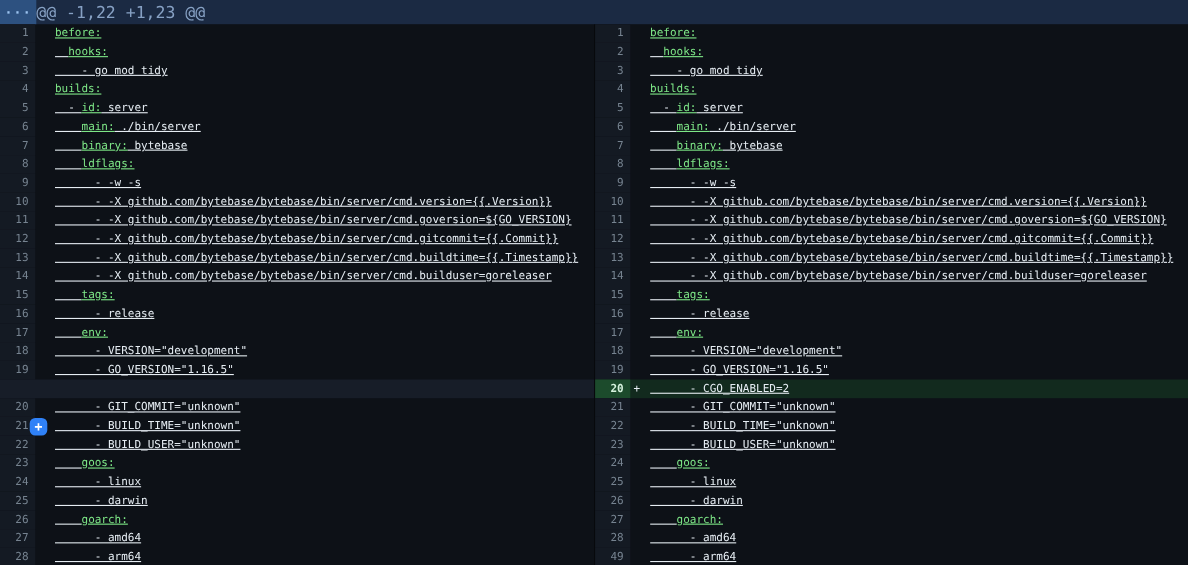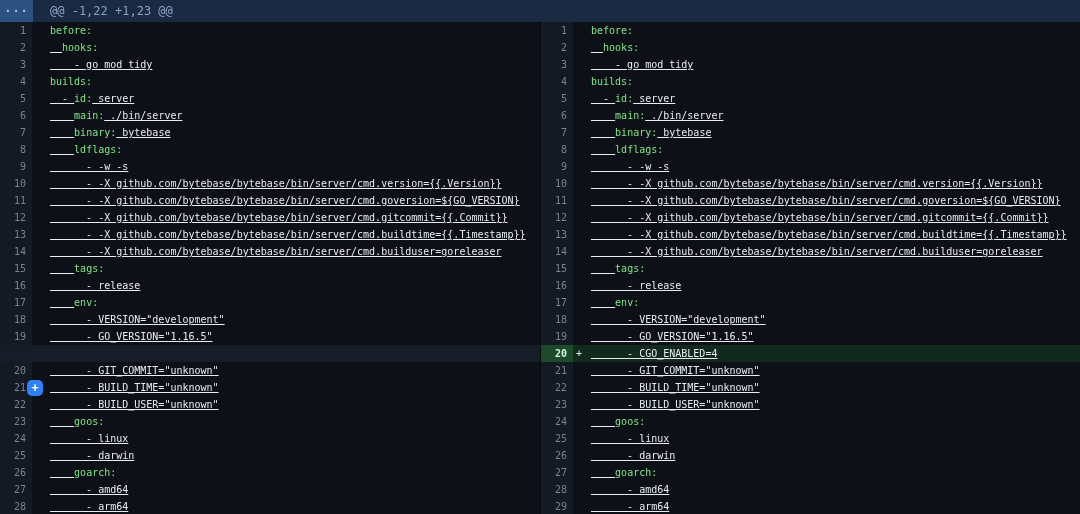--- a/index.html
+++ b/index.html
@@ -16,21 +16,21 @@
     height: 22px; background: #1b2a43;
     display: flex; align-items: center;
   }
   .expand-btn {
     width: 33px; height: 22px; flex: none;
     background: #2d5180; border: 0; padding: 0;
     color: #9cc3ef; font-family: inherit; font-size: 12px; font-weight: bold;
     letter-spacing: 1px; line-height: 18px; cursor: pointer;
   }
   .hunk-text {
-    margin-left: 17px; color: #87a1c4; font-size: 12px;
+    color: #87a1c4; font-size: 15px;
   }
 
   
   .panes { display: flex; }
   .pane { width: 540px; flex: none; overflow: hidden; }
   .pane.right { border-left: 1px solid rgba(0,0,0,0.45); }
 
   .row { height: 17px; display: flex; position: relative; }
   .gutter {
     width: 32px; flex: none; text-align: right; padding-right: 6px;
@@ -38,21 +38,21 @@
     background: #141a23; cursor: pointer;
   }
   .marker {
     width: 18px; flex: none; padding-left: 3px;
     font-size: 10px; line-height: 17px; color: #e6edf3;
   }
   .code {
     flex: 1; overflow: hidden; white-space: pre;
     font-size: 10px; line-height: 17px; color: #e6edf3;
   }
-  .tk { color: #7ee787; }           
+  .tk { color: #7ee787; text-decoration: underline; }           
   .tp { color: #e6edf3; text-decoration: underline; }           
 
   
   .row.added { background: #122a1e; }
   .row.added .gutter { background: #1c4b2c; color: #d6f3de; font-weight: bold; }
 
   
   .row.empty { background: #171d28; }
 
   
@@ -311,21 +311,21 @@
           <span class="code"><span class="tp">      - VERSION="development"</span></span>
         </div>
         <div class="row context">
           <span class="gutter">19</span>
           <span class="marker"></span>
           <span class="code"><span class="tp">      - GO_VERSION="1.16.5"</span></span>
         </div>
         <div class="row added">
           <span class="gutter">20</span>
           <span class="marker">+</span>
-          <span class="code"><span class="tp">      - CGO_ENABLED=4</span></span>
+          <span class="code"><span class="tp">      - CGO_ENABLED=2</span></span>
         </div>
         <div class="row context">
           <span class="gutter">21</span>
           <span class="marker"></span>
           <span class="code"><span class="tp">      - GIT_COMMIT="unknown"</span></span>
         </div>
         <div class="row context">
           <span class="gutter">22</span>
           <span class="marker"></span>
           <span class="code"><span class="tp">      - BUILD_TIME="unknown"</span></span>
@@ -354,19 +354,19 @@
           <span class="gutter">27</span>
           <span class="marker"></span>
           <span class="code"><span class="tp">    </span><span class="tk">goarch:</span></span>
         </div>
         <div class="row context">
           <span class="gutter">28</span>
           <span class="marker"></span>
           <span class="code"><span class="tp">      - amd64</span></span>
         </div>
         <div class="row context">
-          <span class="gutter">29</span>
+          <span class="gutter">49</span>
           <span class="marker"></span>
           <span class="code"><span class="tp">      - arm64</span></span>
         </div>
       </div>
   </div>
 </div>
 
 </body></html>

